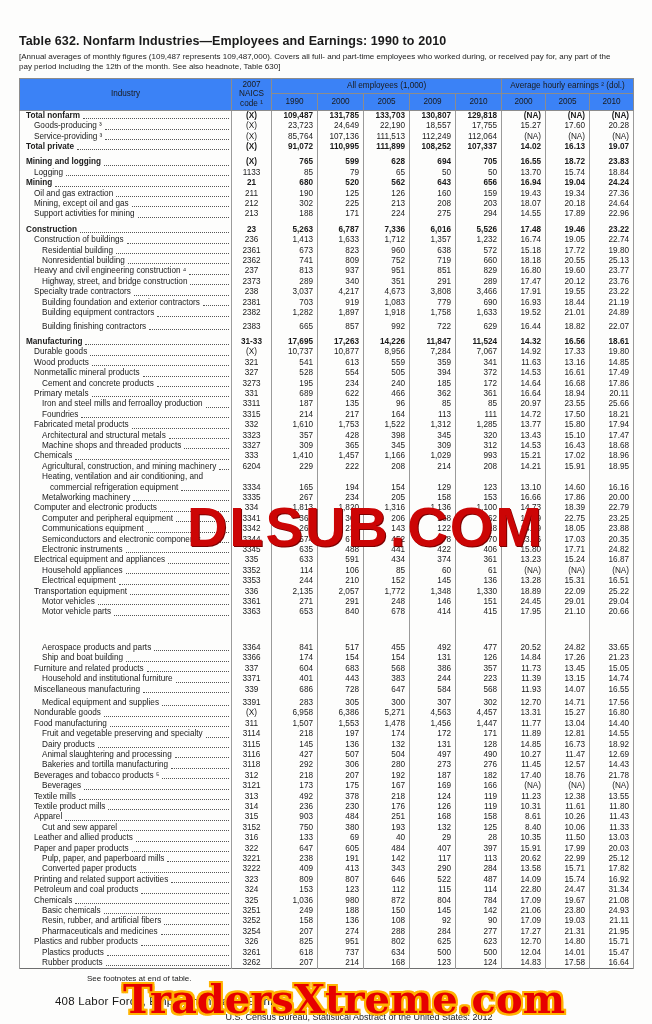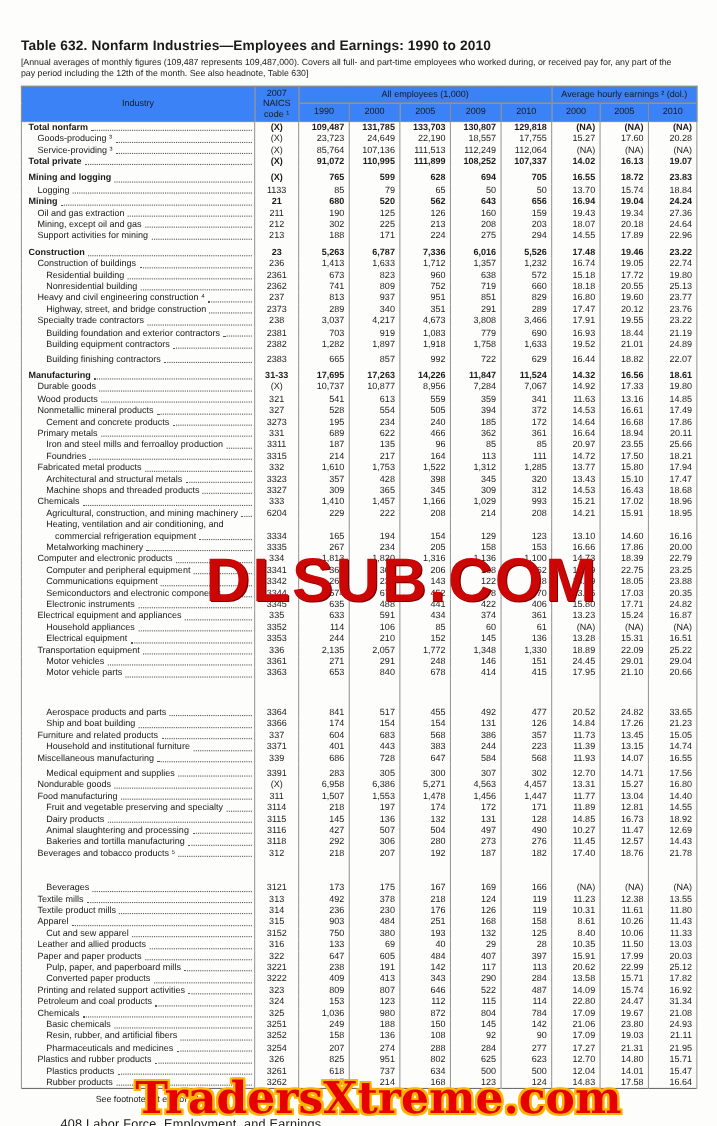--- a/index.html
+++ b/index.html
@@ -1122,21 +1122,21 @@
           <td class="num">192</td>
           <td class="num">187</td>
           <td class="num">182</td>
           <td class="num">17.40</td>
           <td class="num">18.76</td>
           <td class="num">21.78</td>
         </tr>
         <tr>
           <td>
             <div class="labwrap">
-              <span class="lbl" style="padding-left: 22px; margin-top: 21px;">Beverages</span>
+              <span class="lbl" style="padding-left: 22px;">Beverages</span>
               <span class="dots"></span>
             </div>
           </td>
           <td class="naics">3121</td>
           <td class="num">173</td>
           <td class="num">175</td>
           <td class="num">167</td>
           <td class="num">169</td>
           <td class="num">166</td>
           <td class="num">(NA)</td>

